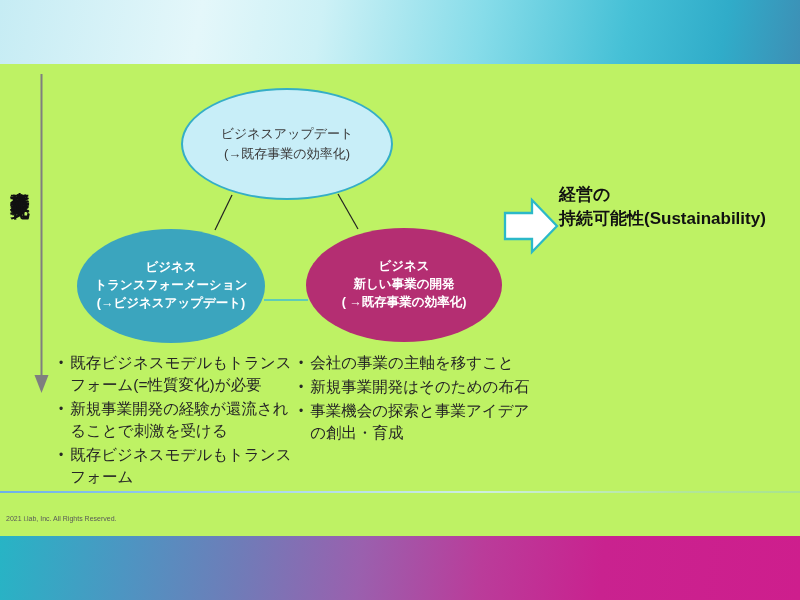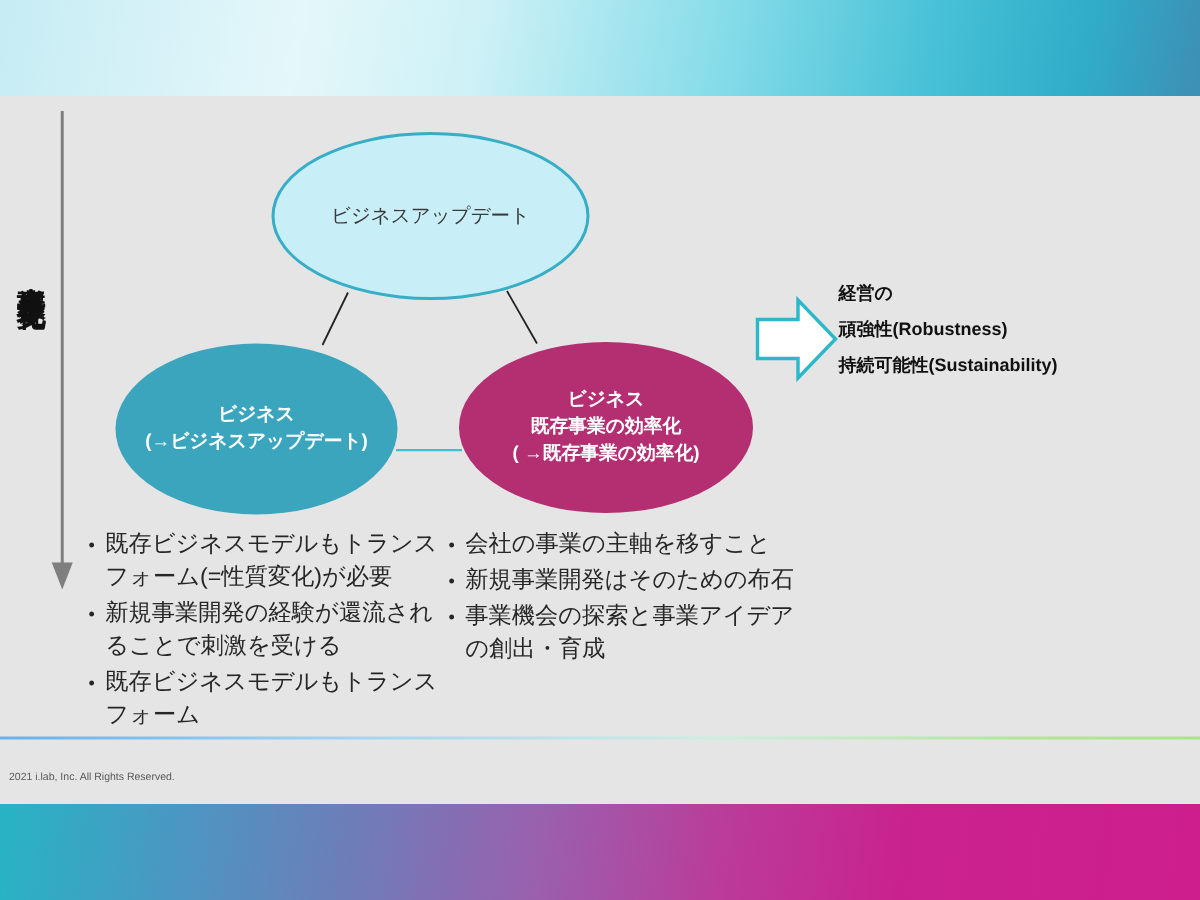--- a/index.html
+++ b/index.html
@@ -1,17 +1,17 @@
 <!DOCTYPE html>
 <html><head>
 <meta charset="utf-8">
 <style>
   html,body { margin:0; padding:0; background:#fff; }
   .slide {
-    position:relative; width:800px; height:600px; overflow:hidden; background:#e5e5e5;
+    position:relative; width:800px; height:600px; overflow:hidden; background:#bef264;
     font-family:"Liberation Sans","DejaVu Sans",sans-serif;
   }
   .band-top {
     position:absolute; left:0; top:0; width:800px; height:64px;
     background:linear-gradient(100deg,#c6ecf4 0%,#e4f7fa 25%,#cdf1f6 40%,#86dce9 60%,#45c0d6 78%,#30acc9 90%,#3d8fb5 100%);
   }
   .band-bottom {
     position:absolute; left:0; top:536px; width:800px; height:64px;
     background:linear-gradient(97deg,#27b4c5 0%,#4d95c2 16%,#6f7cb8 30%,#9a60ae 45%,#ba3c9a 60%,#c9228f 75%,#ce1e8d 100%);
   }
@@ -39,21 +39,21 @@
   .e-left {
     left:77px; top:229px; width:188px; height:114px;
     background:#3ba5be; color:#ffffff; font-weight:bold; font-size:12.5px; line-height:1.42;
   }
   .e-right {
     left:306px; top:228px; width:196px; height:114px;
     background:#b42e72; color:#ffffff; font-weight:bold; font-size:12.5px; line-height:1.42;
   }
   .outcome {
     position:absolute; left:559px; top:183px;
-    color:#111; font-weight:bold; font-size:12px; line-height:24px;
+    color:#111; font-weight:bold; font-size:17px; line-height:24px;
   }
   .outcome div { white-space:nowrap; }
   .bullets { position:absolute; margin:0; padding:0; list-style:none; color:#262626; font-size:15.5px; line-height:1.42; }
   .bullets li { display:flex; gap:7px; margin-bottom:2px; }
   .bullets .b { flex:0 0 auto; font-size:12px; padding-top:3px; }
   .bl { left:59px; top:352px; width:240px; }
   .br { left:299px; top:352px; width:234px; }
   .footer { position:absolute; left:6px; top:515px; font-size:7px; color:#595959; }
 </style>
 </head>
@@ -71,36 +71,37 @@
     <line x1="41.5" y1="74" x2="41.5" y2="377" stroke="#7f7f7f" stroke-width="2"></line>
     <polygon points="34.5,375 48.5,375 41.5,393" fill="#7f7f7f"></polygon>
     <line x1="232" y1="195" x2="215" y2="230" stroke="#222222" stroke-width="1.2"></line>
     <line x1="338" y1="194" x2="358" y2="229" stroke="#222222" stroke-width="1.2"></line>
     <line x1="264" y1="300" x2="308" y2="300" stroke="#3fbfd2" stroke-width="1.5"></line>
     <polygon points="505,213 532,213 532,200 557,226 532,252 532,239 505,239" fill="#ffffff" stroke="#2bb8c8" stroke-width="2.3"></polygon>
   </svg>
 
   <div class="ellipse e-top">
     <div>ビジネスアップデート</div>
+    <div>(→既存事業の効率化)</div>
   </div>
 
   <div class="ellipse e-left">
     <div>ビジネス</div>
+    <div>トランスフォーメーション</div>
     <div>(→ビジネスアップデート)</div>
   </div>
 
   <div class="ellipse e-right">
     <div>ビジネス</div>
-    <div>既存事業の効率化</div>
+    <div>新しい事業の開発</div>
     <div>( →既存事業の効率化)</div>
   </div>
 
   <div class="outcome">
     <div>経営の</div>
-    <div>頑強性(Robustness)</div>
     <div>持続可能性(Sustainability)</div>
   </div>
 
   <ul class="bullets bl">
     <li>
       <span class="b">•</span>
       <span>既存ビジネスモデルもトランスフォーム(=性質変化)が必要</span>
     </li>
     <li>
       <span class="b">•</span>

